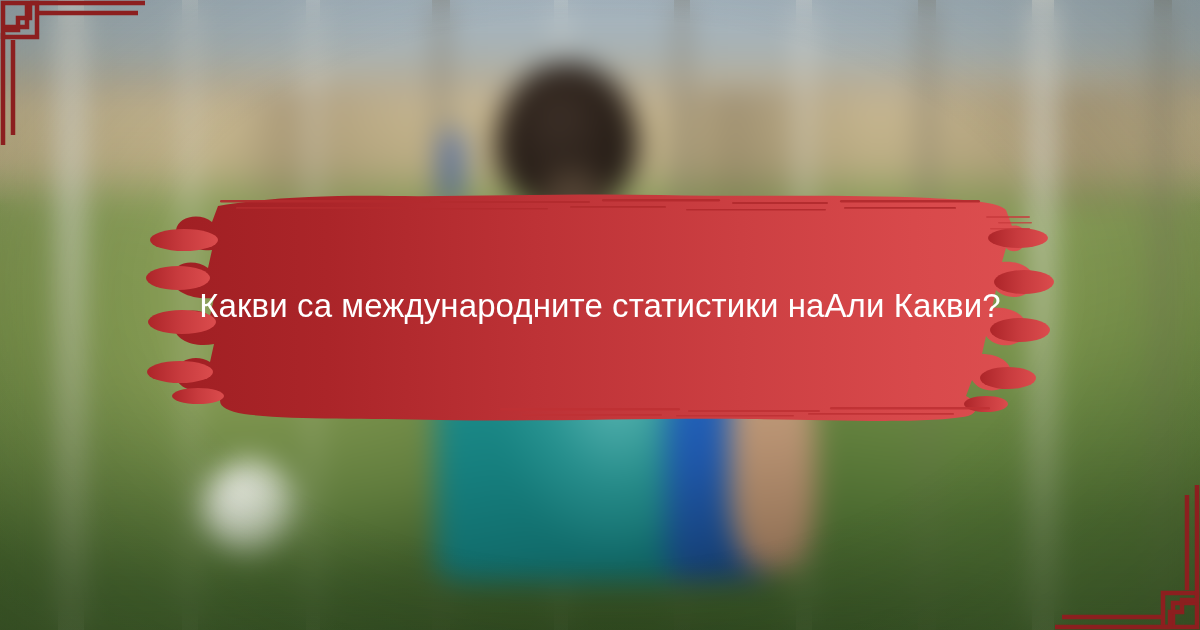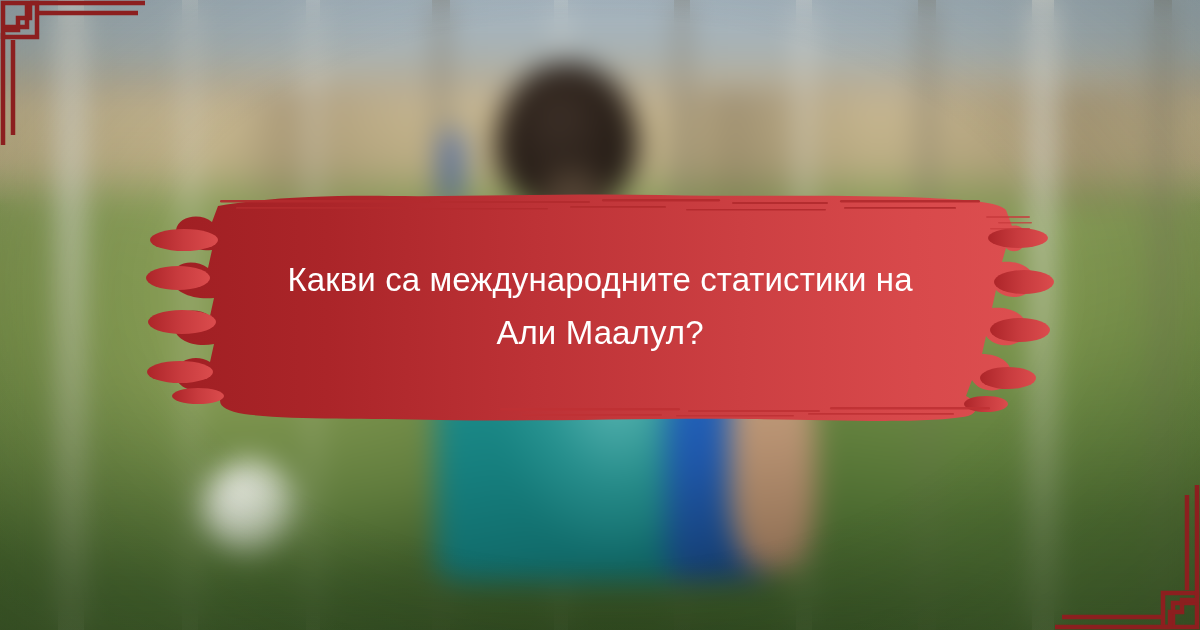--- a/index.html
+++ b/index.html
@@ -210,21 +210,21 @@
   }
   .brush-svg { display: block; width: 100%; height: 100%; }
 
   .banner-text {
     position: absolute;
     left: 200px;
     top: 182px;
     width: 800px;
     height: 248px;
     display: flex;
-    flex-direction: column;
+    flex-direction: row;
     align-items: center;
     justify-content: center;
     text-align: center;
     color: #ffffff;
     font-size: 33px;
     font-weight: 400;
     line-height: 1.62;
     letter-spacing: 0.1px;
     text-rendering: optimizeLegibility;
   }
@@ -392,16 +392,16 @@
       <g fill="#c8393c" opacity="0.75">
         <rect x="846" y="34" width="44" height="2" rx="1"></rect>
         <rect x="858" y="40" width="34" height="1.6" rx="0.8"></rect>
         <rect x="850" y="46" width="40" height="1.6" rx="0.8"></rect>
       </g>
     </svg>
   </div>
 
   <div class="banner-text">
     <span class="ln">Какви са международните статистики на</span>
-    <span class="ln">Али Маалул?</span>
+    <span class="ln">Али Какви?</span>
   </div>
 
 </div>
 
 </body></html>

